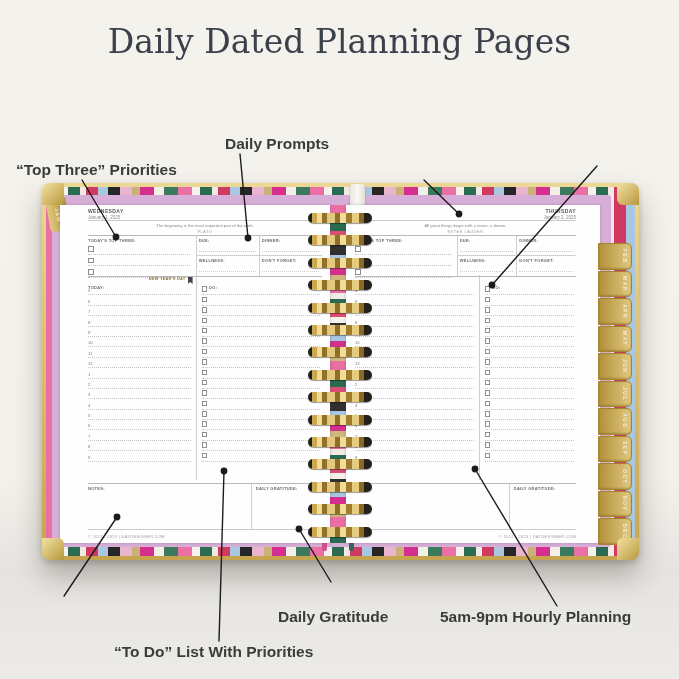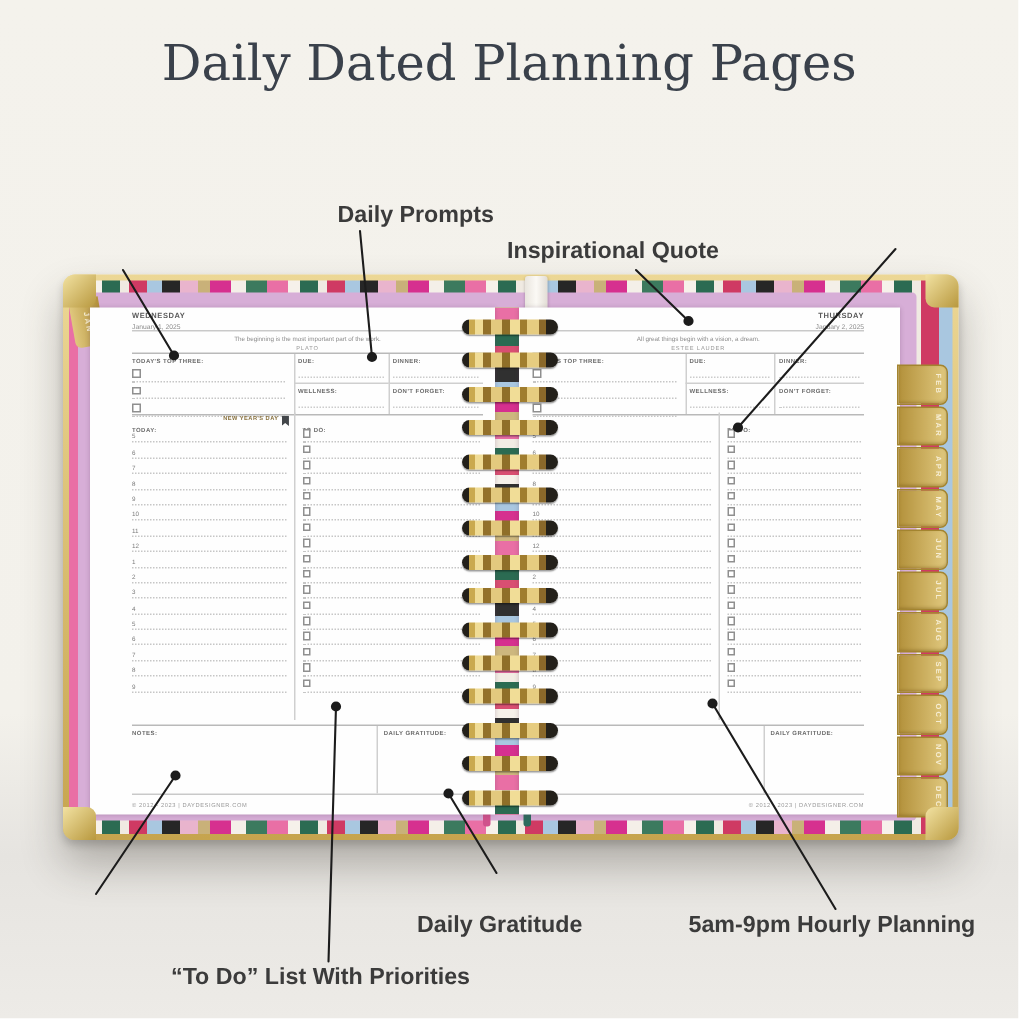--- a/index.html
+++ b/index.html
@@ -13,21 +13,21 @@
     font-size:15px;font-weight:bold;letter-spacing:6px;color:#a78b50;}
   
   .callout{position:absolute;font-size:15.5px;font-weight:700;color:#3b3b3b;z-index:11;white-space:nowrap;}
   .co-top-three{left:16px;top:161px;}
   .co-daily-prompts{left:196px;top:135px;margin-left:29px;}
   .co-quote{left:338px;top:159px;}
   .co-weekend{left:506px;top:145px;}
   .co-notes{left:16px;top:599px;}
   .co-todo{left:114px;top:643px;}
   .co-gratitude{left:278px;top:608px;}
-  .co-hourly{left:459px;top:608px;}
+  .co-hourly{left:440px;top:608px;}
   .lines{position:absolute;left:0;top:0;z-index:10;pointer-events:none;}
   
   .planner{position:absolute;left:42px;top:183px;width:597px;height:377px;border-radius:8px;
     background:linear-gradient(180deg,#ecd795,#c6a44e);
     box-shadow:0 16px 28px rgba(60,55,45,.33),0 3px 6px rgba(0,0,0,.18);}
   .floral-frame{position:absolute;inset:4px;border-radius:6px;z-index:1;
     background:repeating-linear-gradient(90deg,#e96fa5 0 14px,#f6f1ea 14px 22px,#2b6b52 22px 34px,#f0eae2 34px 40px,#cf3a63 40px 52px,#a9c7e0 52px 62px,#262626 62px 74px,#e9b4cd 74px 86px,#c9b179 86px 94px,#d6308f 94px 108px,#f4efe8 108px 118px,#3c7a5e 118px 132px);}
   .lavender-frame{position:absolute;left:10px;top:12px;right:28px;bottom:13px;background:#d7aed7;border-radius:3px;z-index:2;}
   .strap{position:absolute;left:308px;top:1px;width:15px;height:25px;z-index:2;border-radius:2px;
     background:linear-gradient(90deg,#e9e5de,#fbf9f5 50%,#e2ddd5);box-shadow:0 1px 2px rgba(0,0,0,.25);}
@@ -121,22 +121,22 @@
         <circle cx="117" cy="517" r="2.7"></circle>
       <line x1="219" y1="641" x2="224" y2="471"></line>
         <circle cx="224" cy="471" r="2.7"></circle>
       <line x1="331" y1="582" x2="299" y2="529"></line>
         <circle cx="299" cy="529" r="2.7"></circle>
       <line x1="557" y1="606" x2="475" y2="469"></line>
         <circle cx="475" cy="469" r="2.7"></circle>
     </g>
   </svg>
 
+  <div class="callout co-top-three">“Top Three” Priorities</div>
   <div class="callout co-daily-prompts">Daily Prompts</div>
-  <div class="callout co-quote">Inspirational Quote</div>
   <div class="callout co-todo">“To Do” List With Priorities</div>
   <div class="callout co-gratitude">Daily Gratitude</div>
   <div class="callout co-hourly">5am-9pm Hourly Planning</div>
 
   <div class="planner">
     <div class="floral-frame"></div>
     <div class="lavender-frame"></div>
     <div class="strap"></div>
     <div class="jan-tab">
         <span class="tab-txt">JAN</span>

